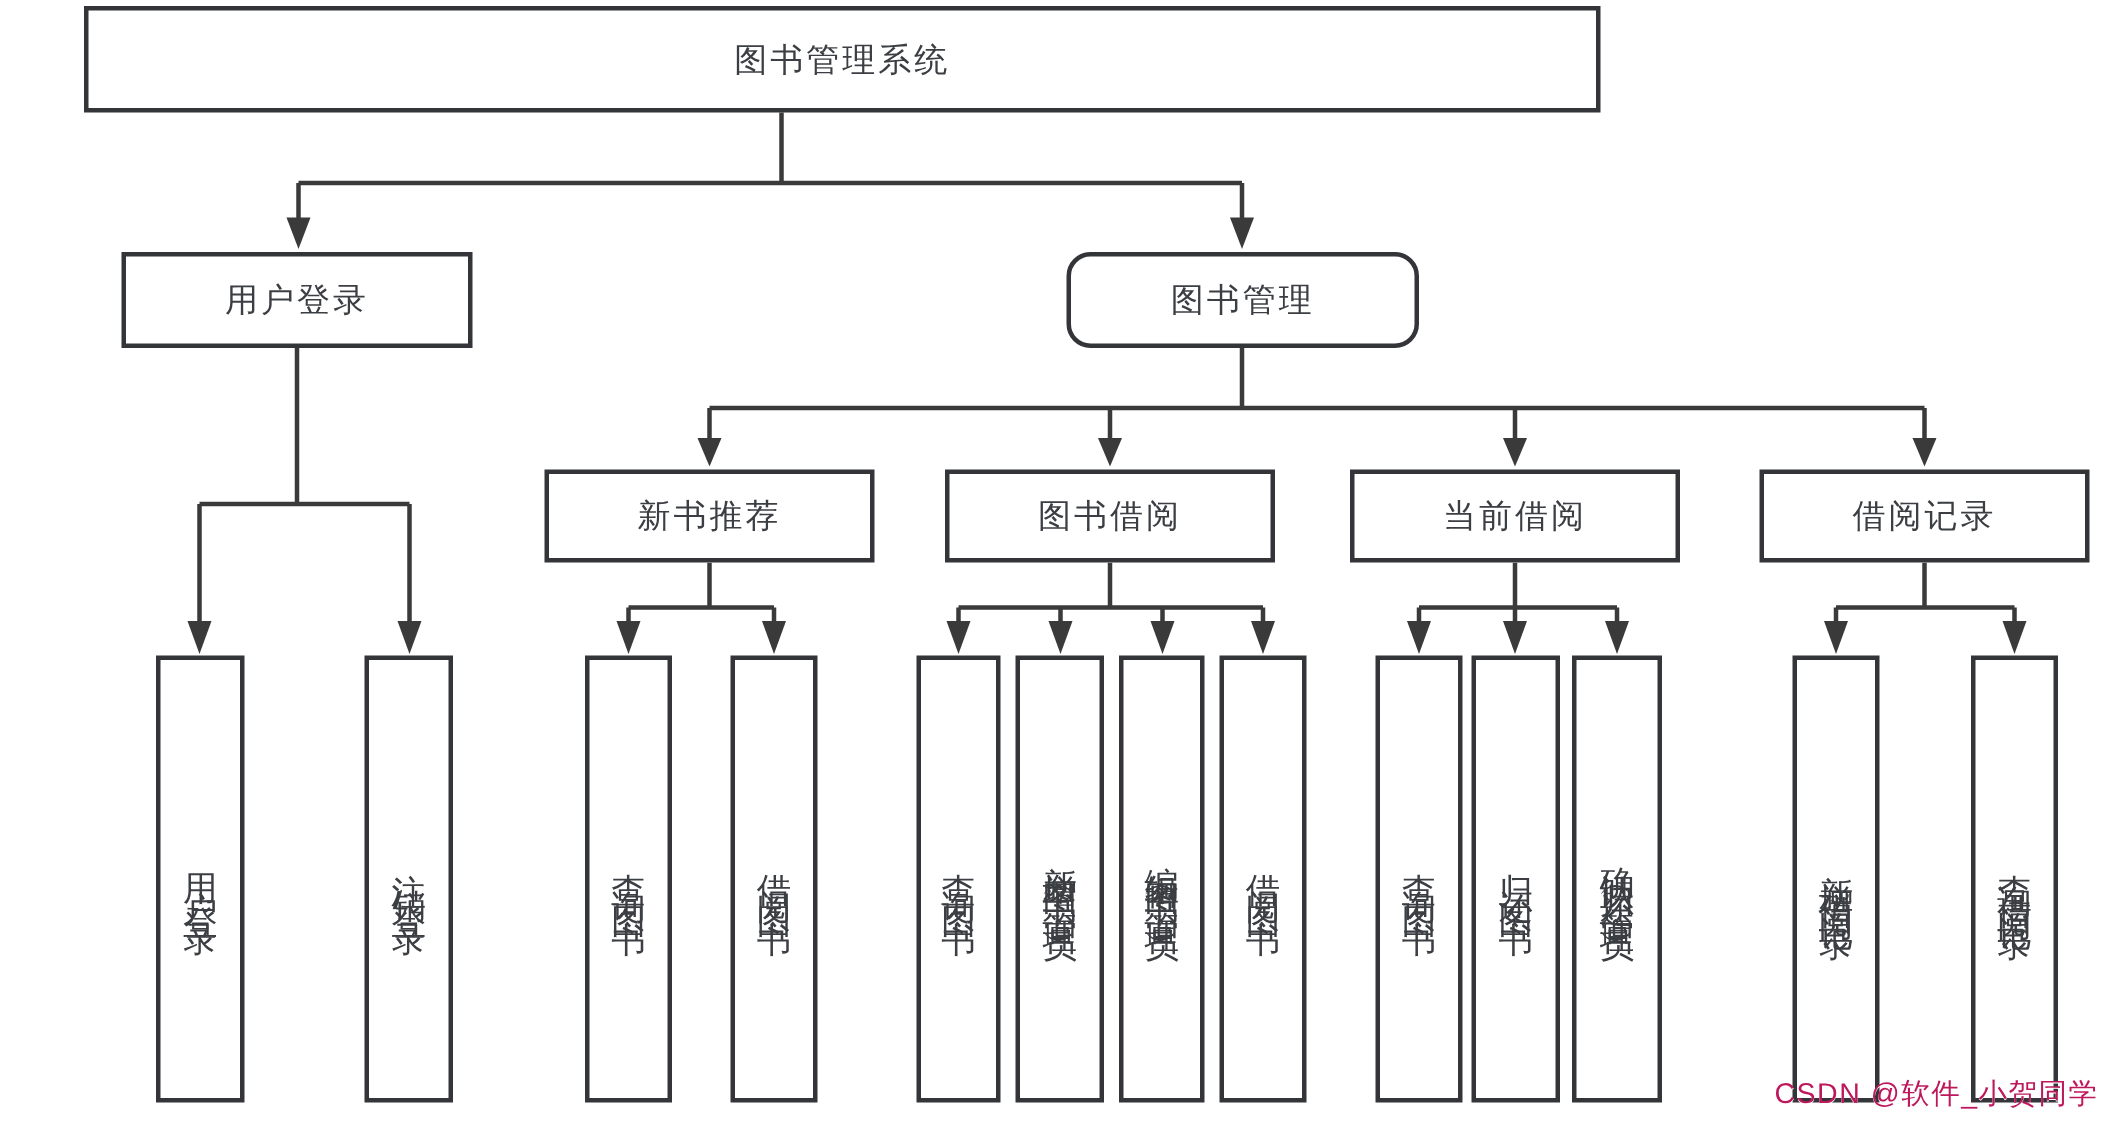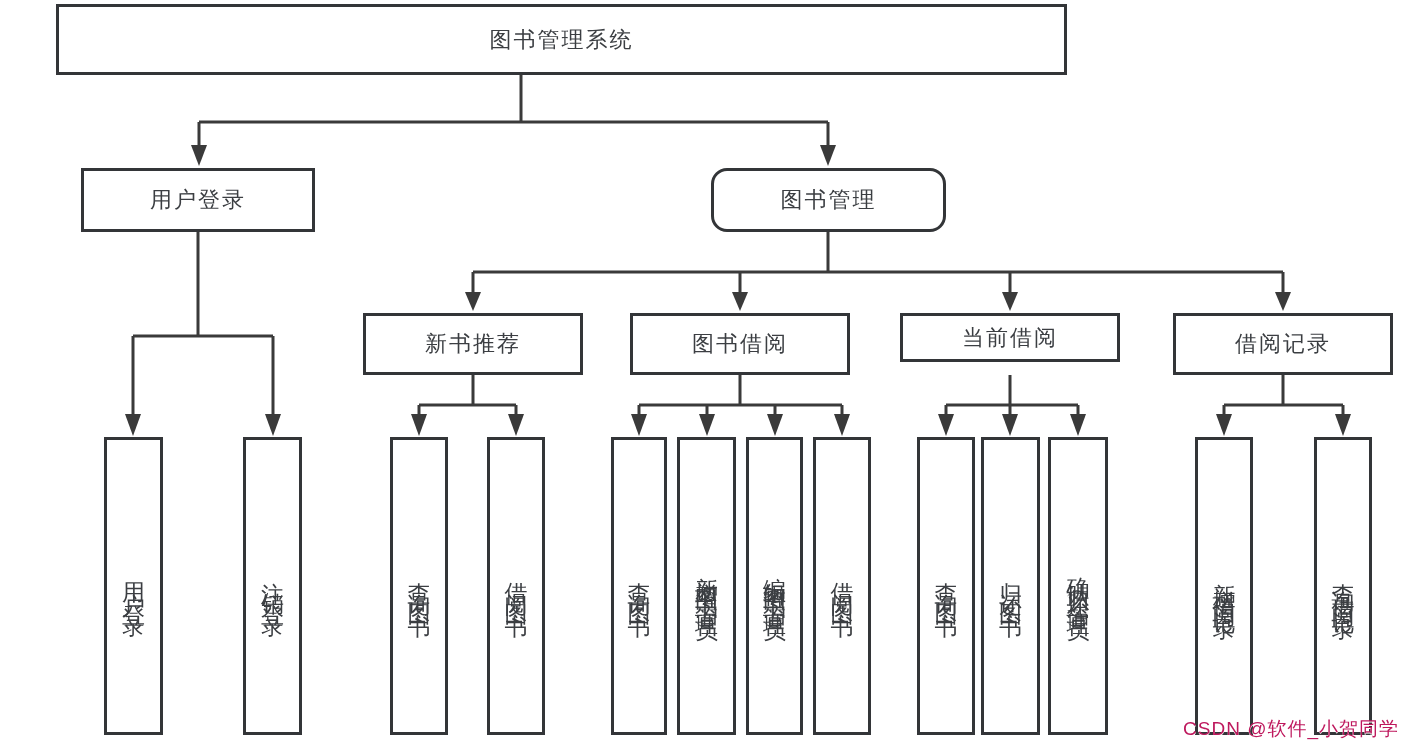--- a/index.html
+++ b/index.html
@@ -128,21 +128,21 @@
   <div class="node h" style="left:711px; top:168px; width:235px; height:64px;border-radius:16px;">
     <span class="lbl">图书管理</span>
   </div>
 
   <div class="node h" style="left:363px; top:313px; width:220px; height:62px;">
     <span class="lbl">新书推荐</span>
   </div>
   <div class="node h" style="left:630px; top:313px; width:220px; height:62px;">
     <span class="lbl">图书借阅</span>
   </div>
-  <div class="node h" style="left:900px; top:313px; width:220px; height:49px;">
+  <div class="node h" style="left:900px; top:313px; width:220px; height:62px;">
     <span class="lbl">当前借阅</span>
   </div>
   <div class="node h" style="left:1173px; top:313px; width:220px; height:62px;">
     <span class="lbl">借阅记录</span>
   </div>
 
   <div class="node leaf" style="left:104px; top:437px; width:59px; height:298px;">
     <span class="lbl v4">用户登录</span>
   </div>
   <div class="node leaf" style="left:243px; top:437px; width:59px; height:298px;">

